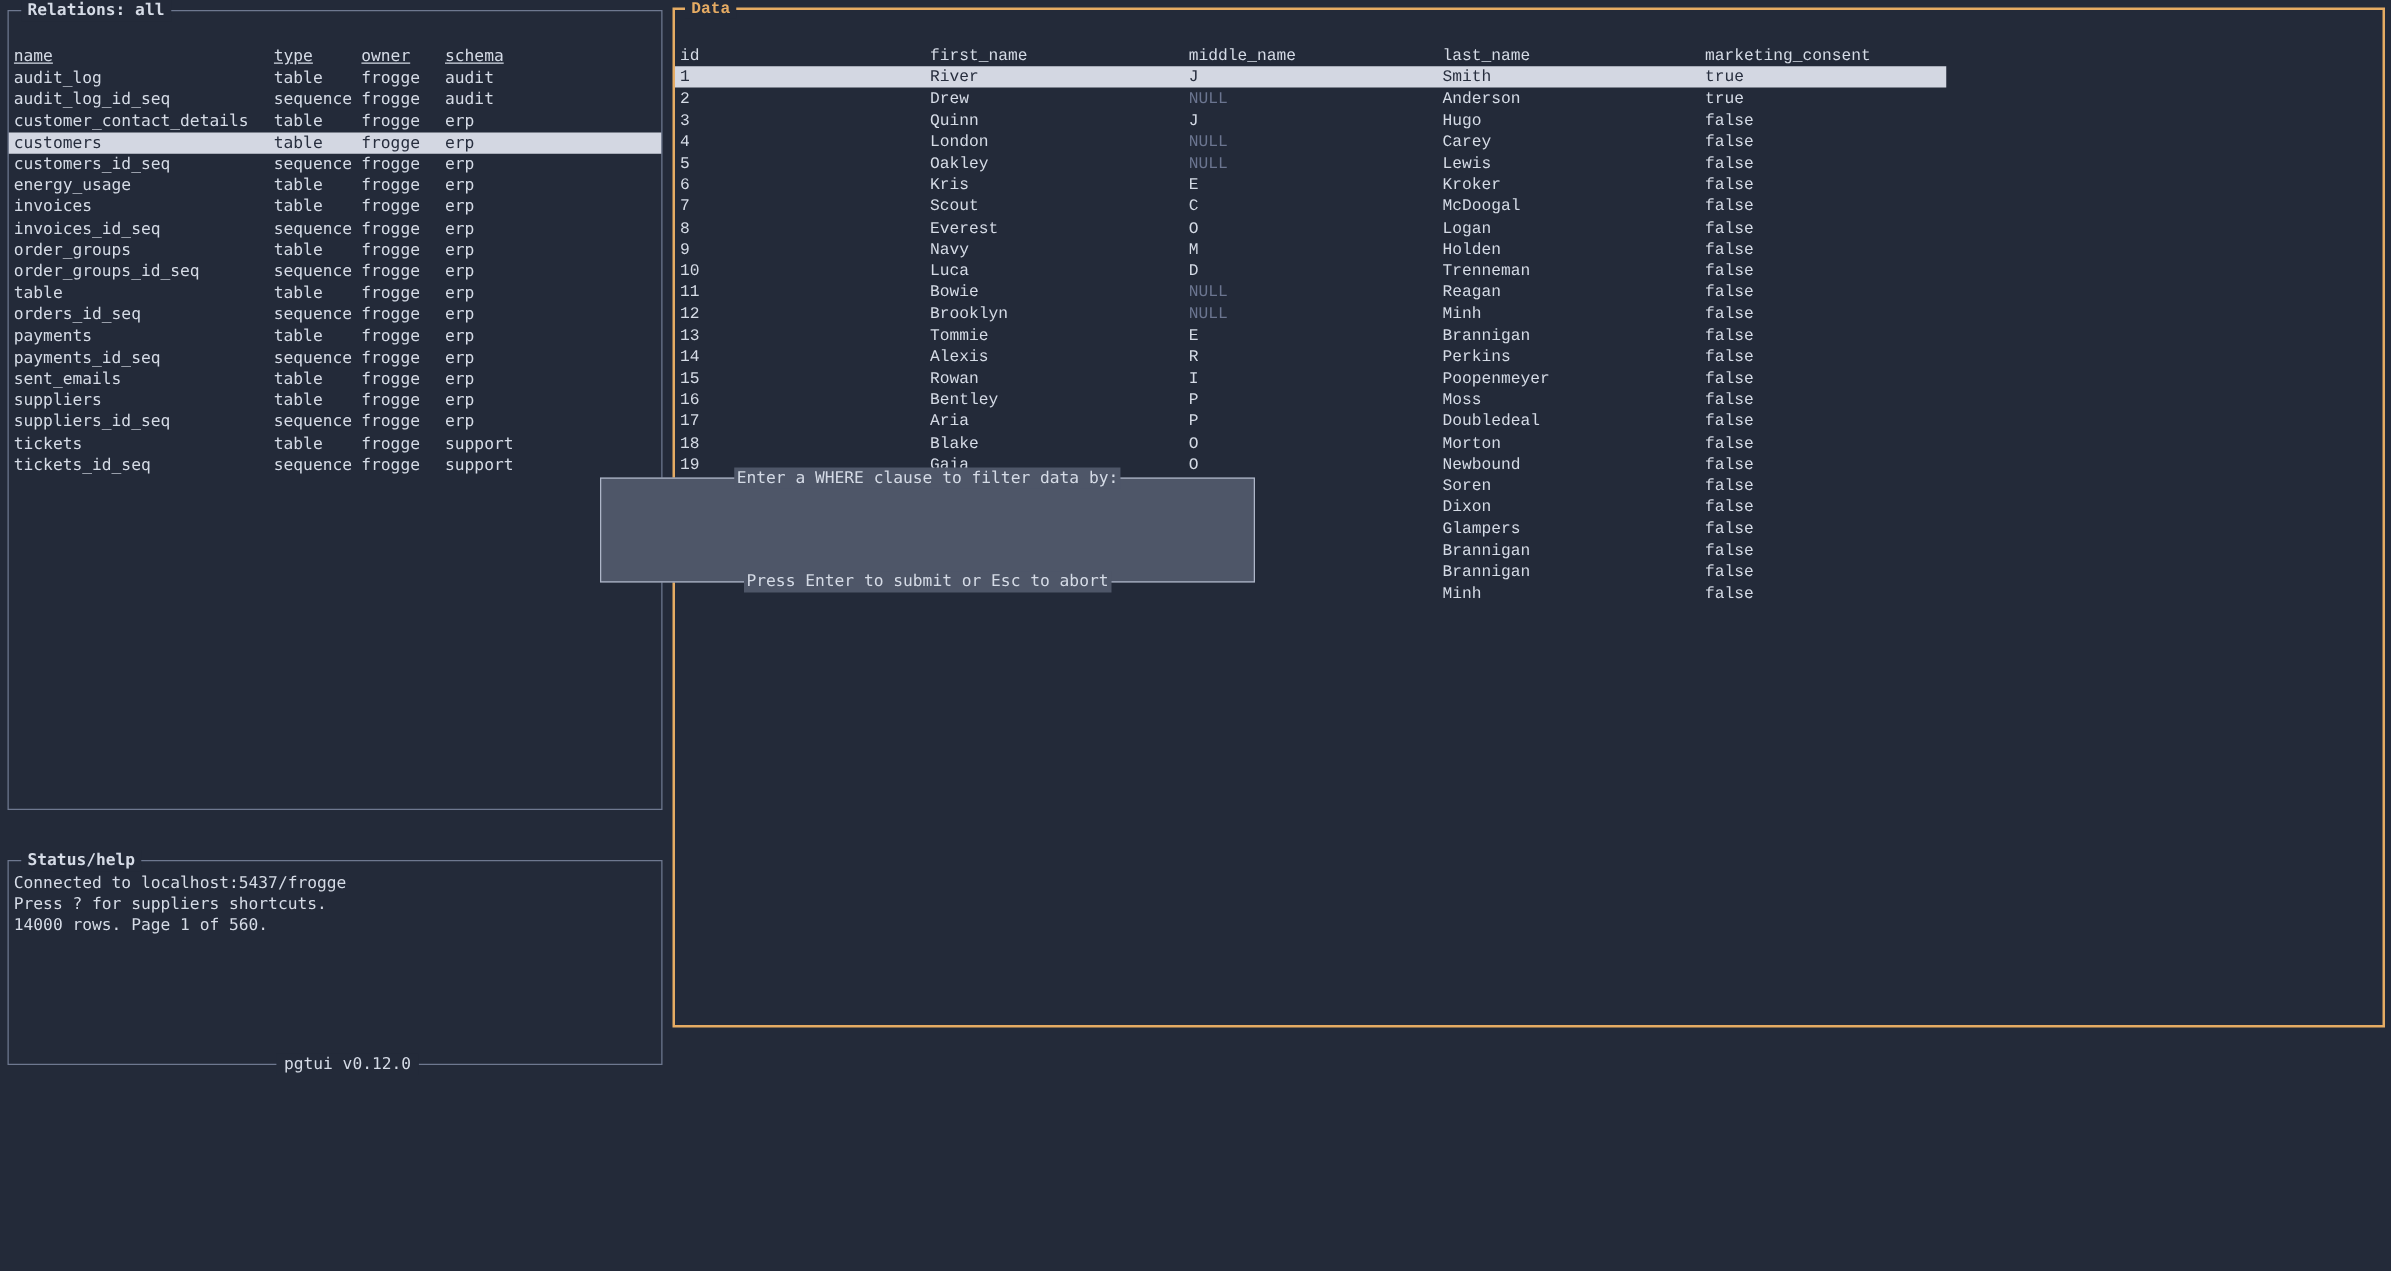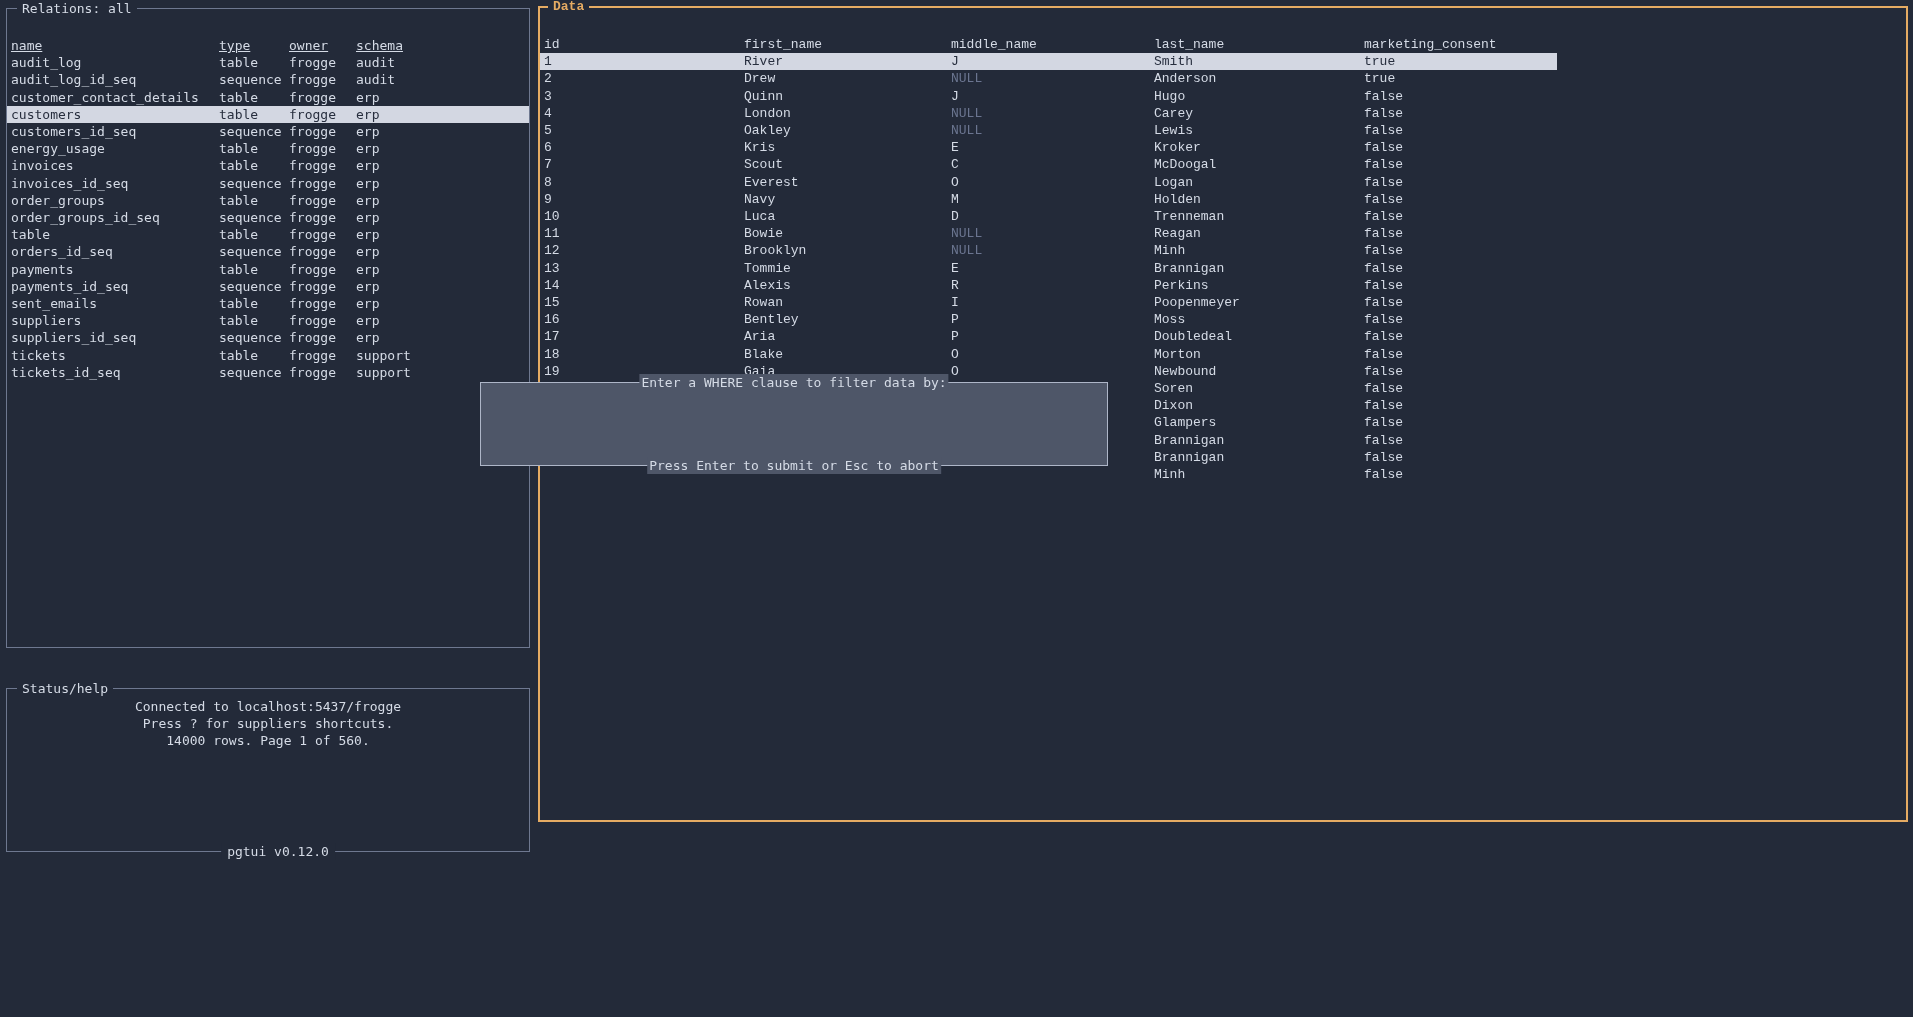--- a/index.html
+++ b/index.html
@@ -10,49 +10,49 @@
     background:var(--background, #232a39);
     color:var(--text, #d5dbe6);
     font-family:"DejaVu Sans Mono", "Liberation Mono", monospace;
     font-size:13px; line-height:17.2px;
     overflow:hidden;
   }
   .panel { position:absolute; border:1px solid var(--border, #6e7890); }
   .panel-title {
     position:absolute; top:-9px; left:10px;
     background:var(--background, #232a39);
-    padding:0 5px; white-space:nowrap;
+    padding:0 5px; white-space:nowrap;font-weight:bold;
   }
   
   #relations-panel { left:6px; top:8px; width:524px; height:640px; }
   #status-panel    { left:6px; top:688px; width:524px; height:164px; }
   .rel-grid { display:grid; grid-template-columns:208px 70px 67px 1fr; padding:0 4px; }
   .thead { margin-top:28px; }
   #relations-panel .hcell { text-decoration:underline; }
   .trow.selected { background:var(--selection-bg, #d3d7e2); color:var(--selection-text, #272e3e); }
   .cell { overflow:hidden; white-space:nowrap; }
   .null-val { color:var(--muted, #6b7590); }
   
   .status-content { padding:9px 4px 0 4px; }
-  .status-line { white-space:nowrap;text-align:center; }
+  .status-line { white-space:nowrap; }
   .footer-version {
     position:absolute; bottom:-9px; left:50%; transform:translateX(-50%);
     background:var(--background, #232a39); padding:0 6px; white-space:nowrap;margin-left:10px;
   }
   
   #data-panel {
     left:538px; top:6px; width:1370px; height:816px;
     border:2px solid var(--accent, #e5ab63);
     font-family:Liberation Mono, monospace;
   }
   #data-panel > .panel-title { top:-10px; left:8px; color:var(--accent, #f2b66d); font-weight:bold; }
   .data-grid { display:grid; grid-template-columns:200px 207px 203px 210px 193px; width:1017px; padding-left:4px; }
   
   #where-modal {
-    position:absolute; left:480px; top:382px; width:628px; height:84px;
+    position:absolute; left:480px; top:382px; width:524px; height:84px;
     background:var(--modal-bg, #4e5668);
     border:1px solid var(--modal-border, #aeb6c8);
     z-index:5;
   }
   .modal-title {
     position:absolute; top:-9px; left:50%; transform:translateX(-50%);
     background:var(--modal-bg, #4e5668); padding:0 2px; white-space:nowrap;
   }
   .modal-footer {
     position:absolute; bottom:-9px; left:50%; transform:translateX(-50%);

